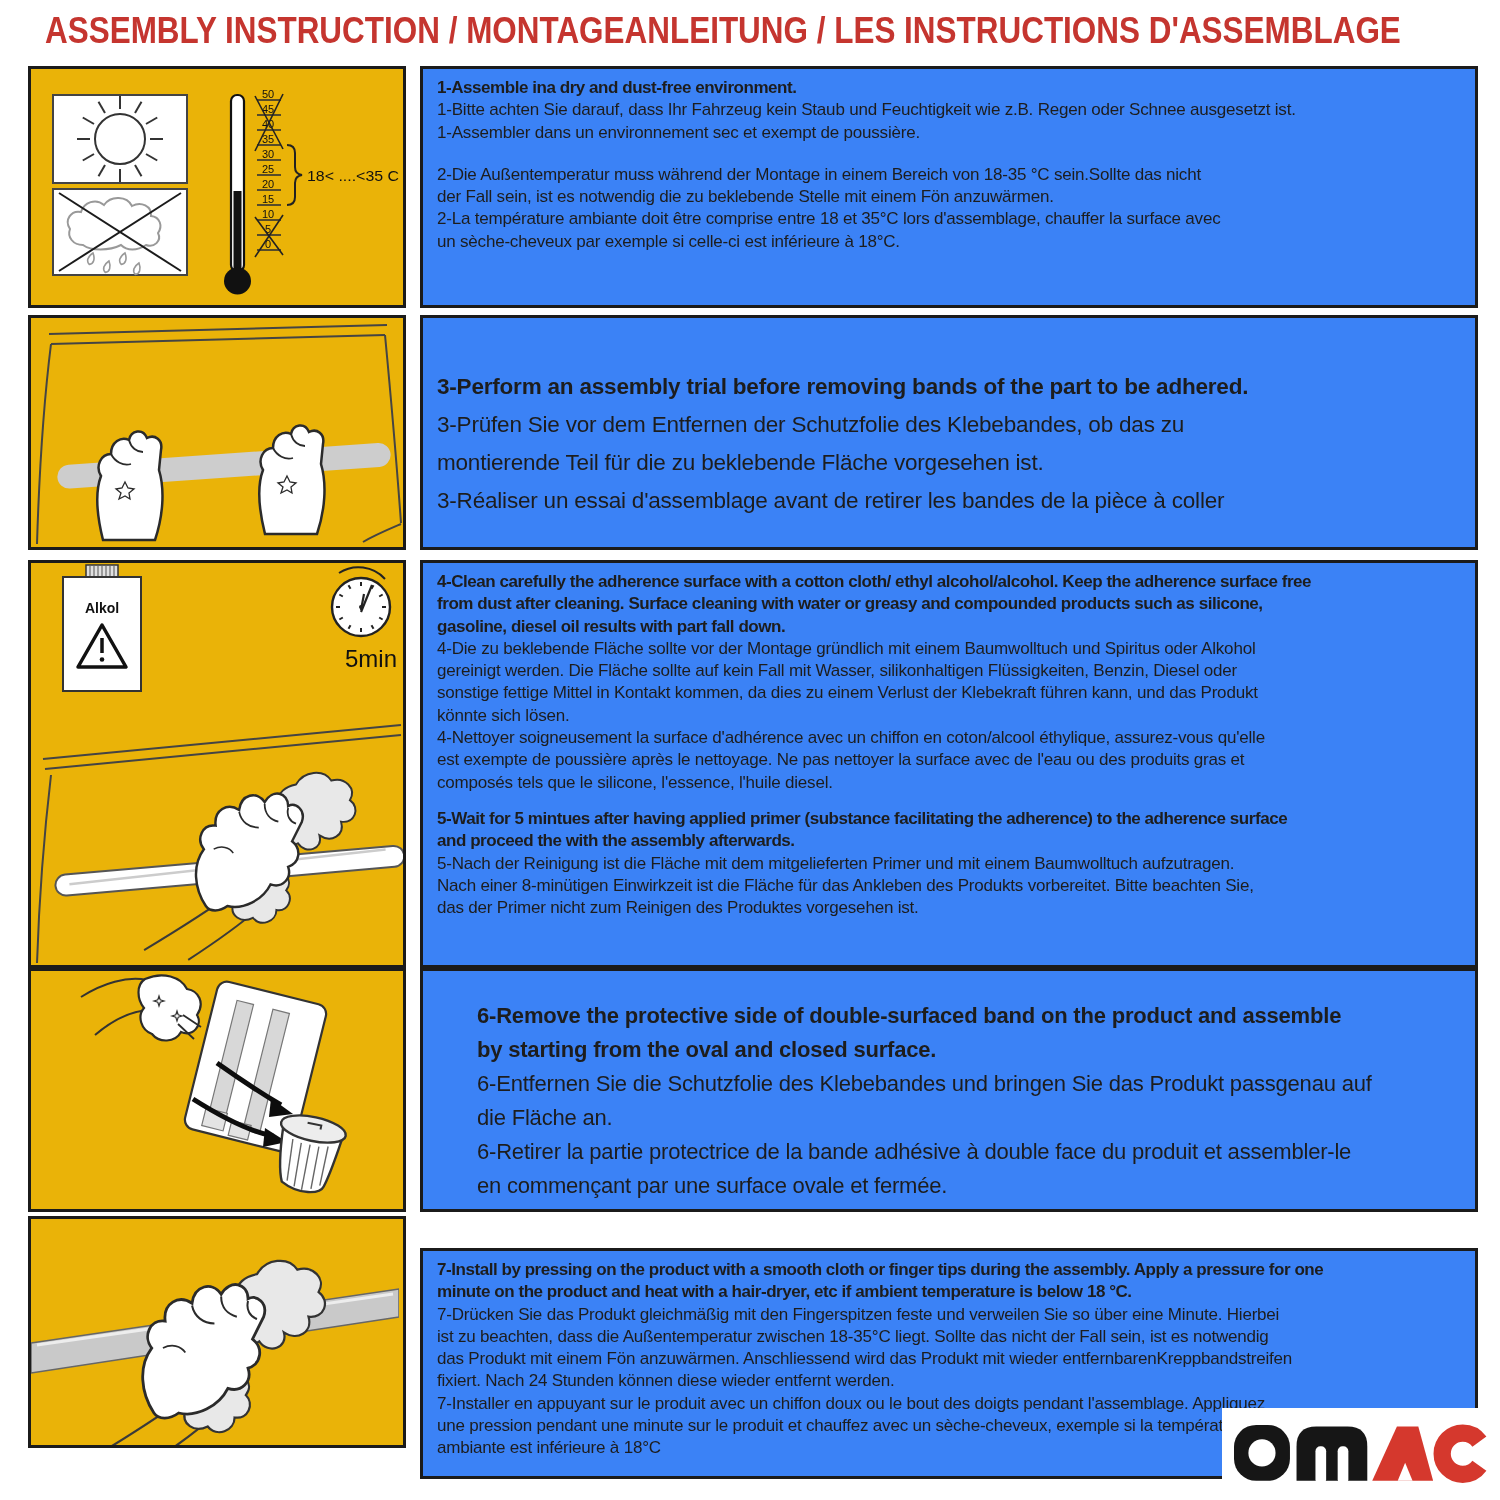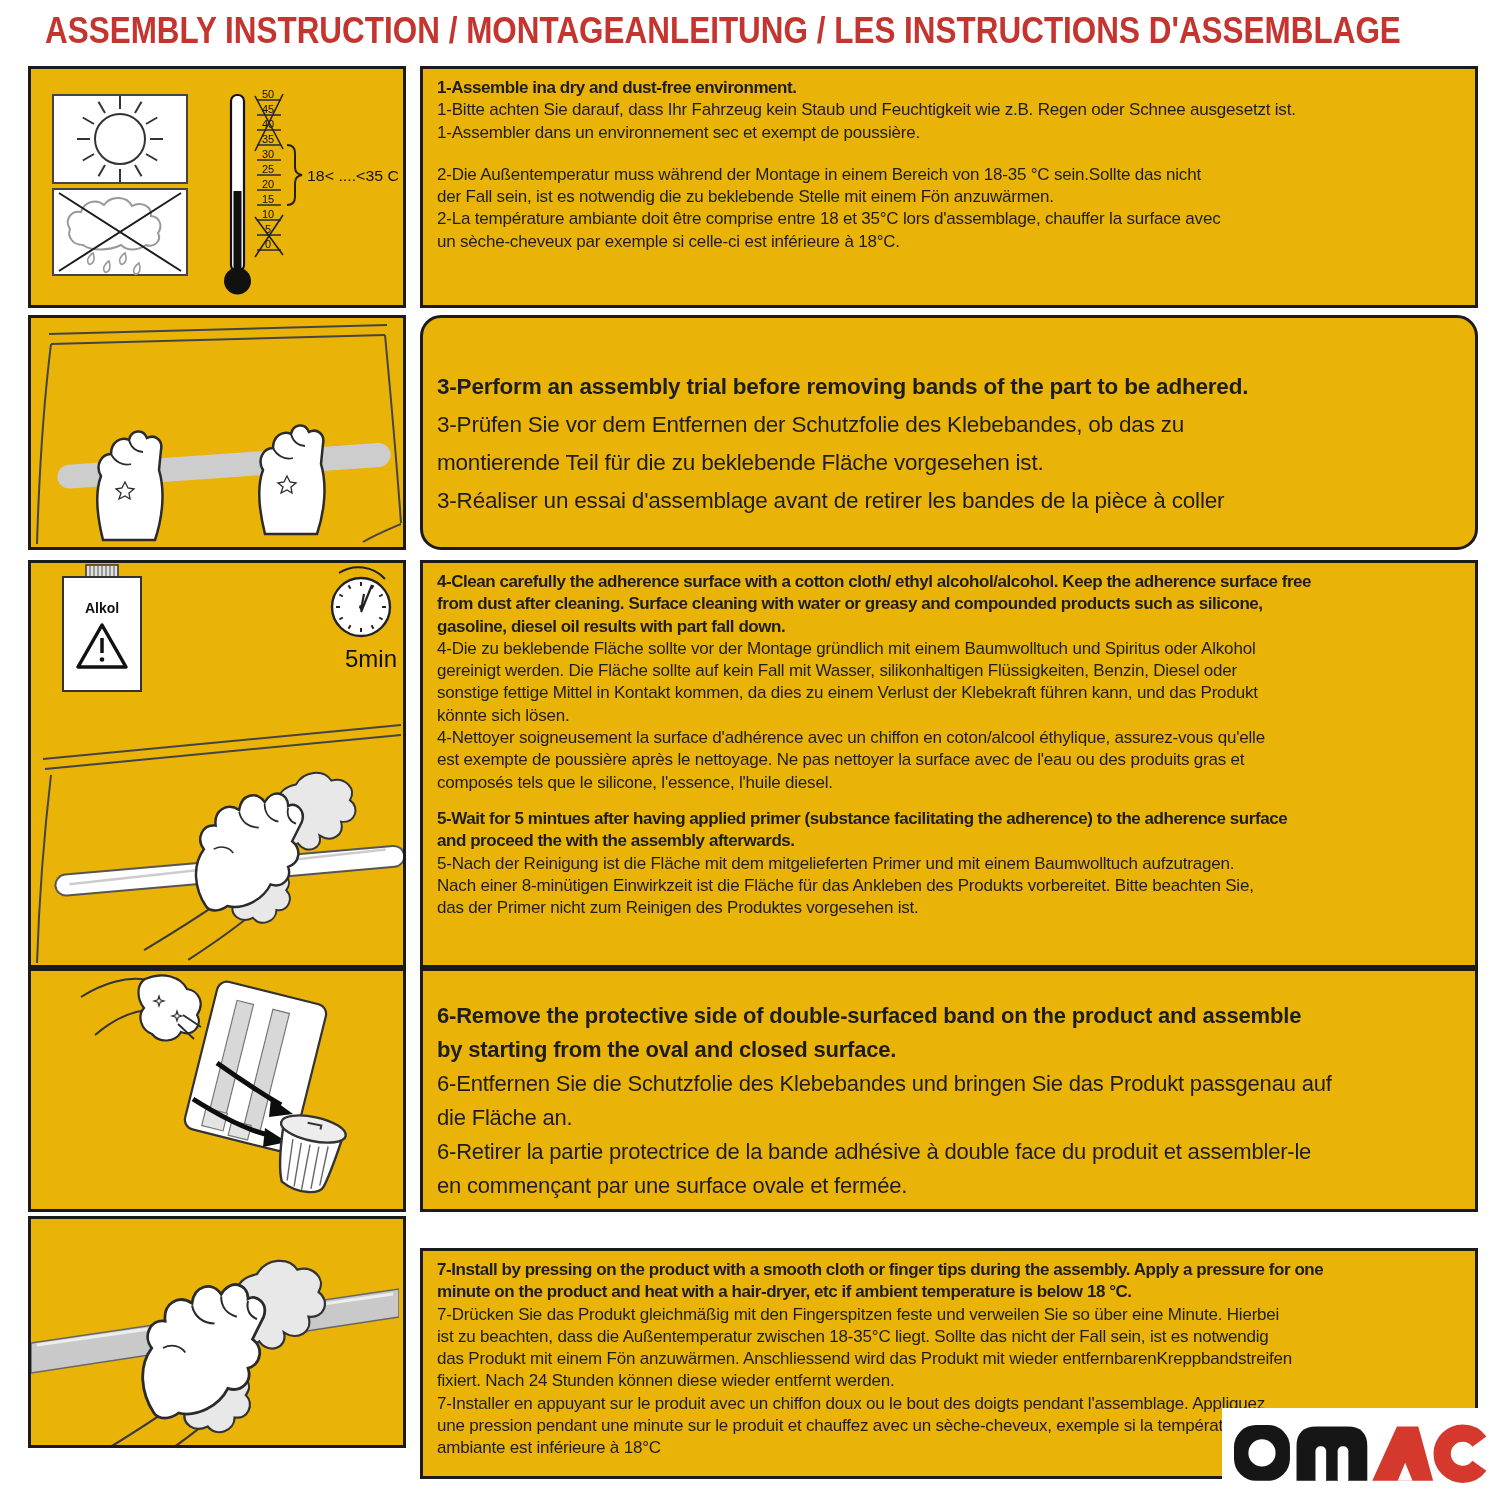--- a/index.html
+++ b/index.html
@@ -3,41 +3,41 @@
 <meta charset="utf-8">
 <style>
   * { margin:0; padding:0; box-sizing:border-box; }
   html,body { background:#ffffff; }
   body { width:1500px; height:1500px; position:relative; font-family:"Liberation Sans", sans-serif; color:#1d1d1d; overflow:hidden; }
 
   .title { position:absolute; left:45px; top:10px; font-size:37px; font-weight:bold;
            color:#c5352f; white-space:nowrap; transform:scaleX(0.85); transform-origin:left center; }
 
   .illus { position:absolute; left:28px; width:378px; border:3px solid #1b1b1b; background:#eab308; overflow:hidden; }
-  .txt   { position:absolute; left:420px; width:1058px; border:3px solid #1b1b1b; background:#eab308;
+  .txt   { position:absolute; left:420px; width:1058px; border:3px solid #1b1b1b; background:#3b82f6;
            padding:8px 12px 0 14px; overflow:hidden; }
 
   #il1 { top:66px;  height:242px; }
   #il2 { top:315px; height:235px; }
   #il3 { top:560px; height:408px; }
   #il4 { top:968px; height:244px; }
   #il5 { top:1216px;height:232px; }
 
   #tx1 { top:66px;  height:242px; }
-  #tx2 { top:315px; height:235px; padding-top:50px;border-radius:21px; }
+  #tx2 { top:315px; height:235px; padding-top:50px; }
   #tx3 { top:560px; height:408px; }
   #tx4 { top:968px; height:244px; padding-top:28px; }
   #tx5 { top:1248px;height:231px; }
 
   .para { white-space:pre-line; font-size:17px; line-height:22.3px; letter-spacing:-0.2px; }
   .para.bold { font-weight:bold; letter-spacing:-0.45px; }
   .gap   { height:20px; }
   .gap-sm{ height:14px; }
   .big2 .para { font-size:22.5px; line-height:38px; letter-spacing:-0.2px; }
-  .big4 .para { font-size:22px;   line-height:34px; letter-spacing:-0.2px; }
+  .big4 .para { font-size:22px;   line-height:34px; letter-spacing:-0.2px;margin-left:40px; }
 
   .logo-block { position:absolute; left:1222px; top:1408px; width:278px; height:92px; background:#fff; z-index:5; }
   .logo-block svg { margin:6px 0 0 12px; }
 
   svg text { font-family:"Liberation Sans", sans-serif; }
   .hidden-defs { position:absolute; width:0; height:0; overflow:hidden; }
 </style>
 </head>
 <body>
 

